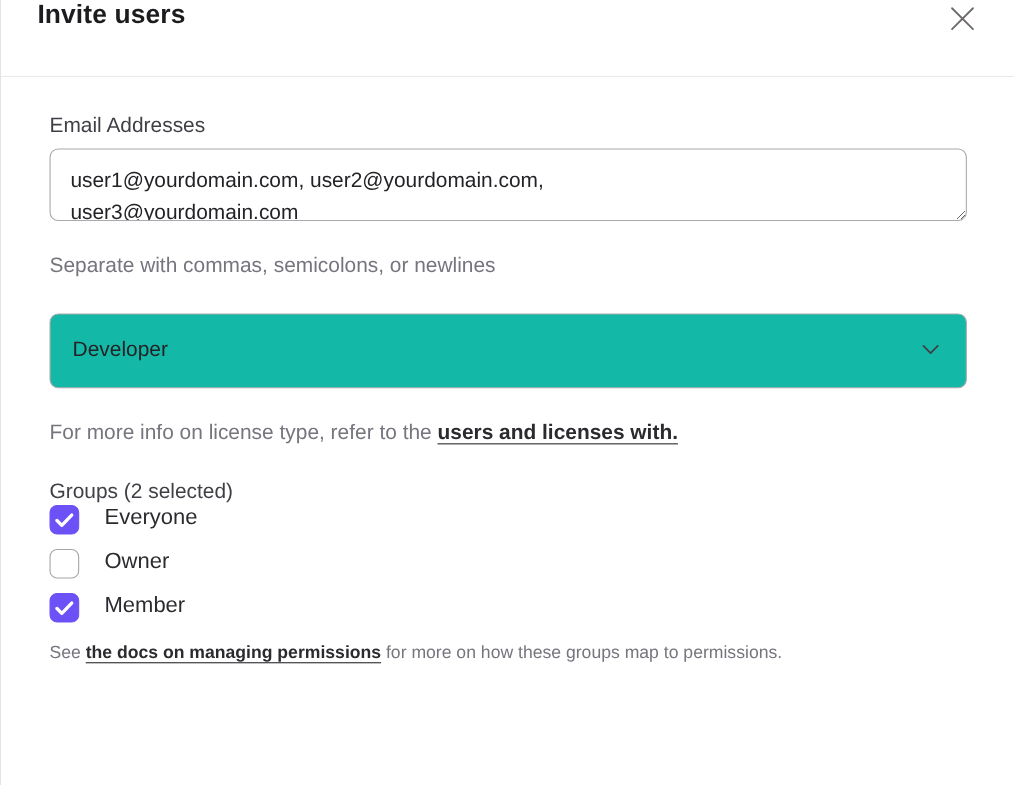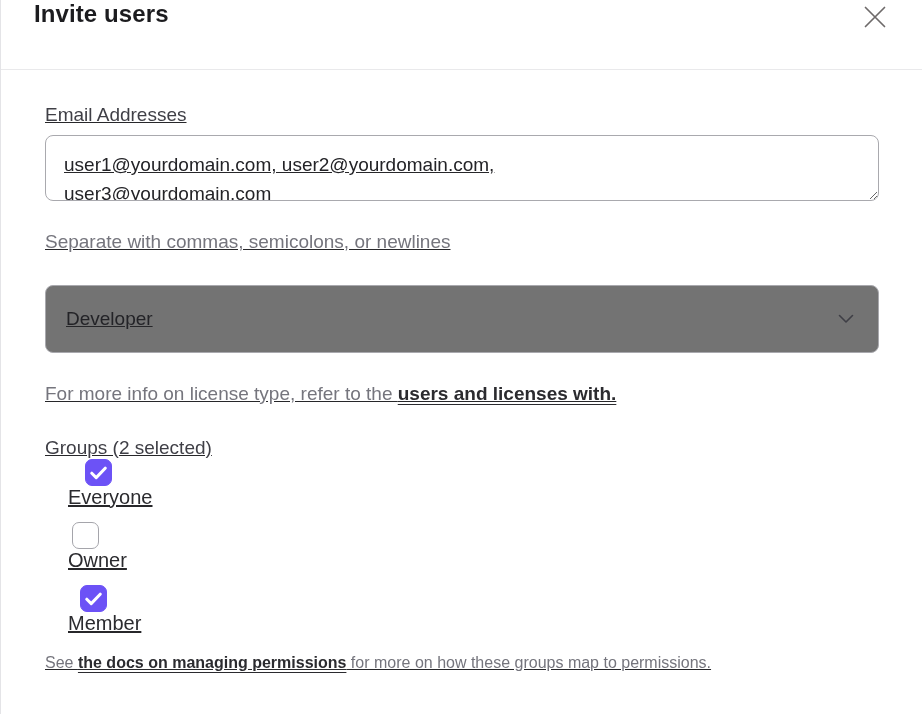--- a/index.html
+++ b/index.html
@@ -38,21 +38,21 @@
     height: 34px;
     display: flex;
     align-items: center;
     justify-content: center;
     cursor: pointer;
     padding: 0;
   }
   .close-btn svg { display: block; }
 
   
-  .modal-body { padding: 34px 62px 0 44px; text-decoration: underline; }
+  .modal-body { padding: 34px 62px 0 44px; }
 
   .field-label {
     font-size: 19px;
     font-weight: 500;
     color: #3f3f46;
     margin-bottom: 9px;
   }
   .email-textarea {
     display: block;
     width: 834px;
@@ -80,21 +80,21 @@
   .select-box {
     position: relative;
     width: 834px;
     height: 68px;
     border: 1px solid #a9a9ae;
     border-radius: 8px;
     display: flex;
     align-items: center;
     padding: 0 20px;
     cursor: pointer;
-    background: #737373;
+    background: #14b8a6;
   }
   .select-value {
     font-size: 19px;
     color: #232327;
   }
   .select-chevron {
     position: absolute;
     right: 24px;
     top: 50%;
     transform: translateY(-50%);
@@ -110,25 +110,23 @@
   }
 
   .groups-label {
     font-size: 19px;
     font-weight: 500;
     color: #3f3f46;
     margin-bottom: 0;
   }
   .checkbox-row {
     display: flex;
-    align-items: center;
     margin-bottom: 13px;
     cursor: pointer;
     width: max-content;
-    flex-direction: column;
   }
   .checkbox {
     width: 27px;
     height: 27px;
     border-radius: 7px;
     border: 1px solid #a5a5ab;
     background: #ffffff;
     display: flex;
     align-items: center;
     justify-content: center;

